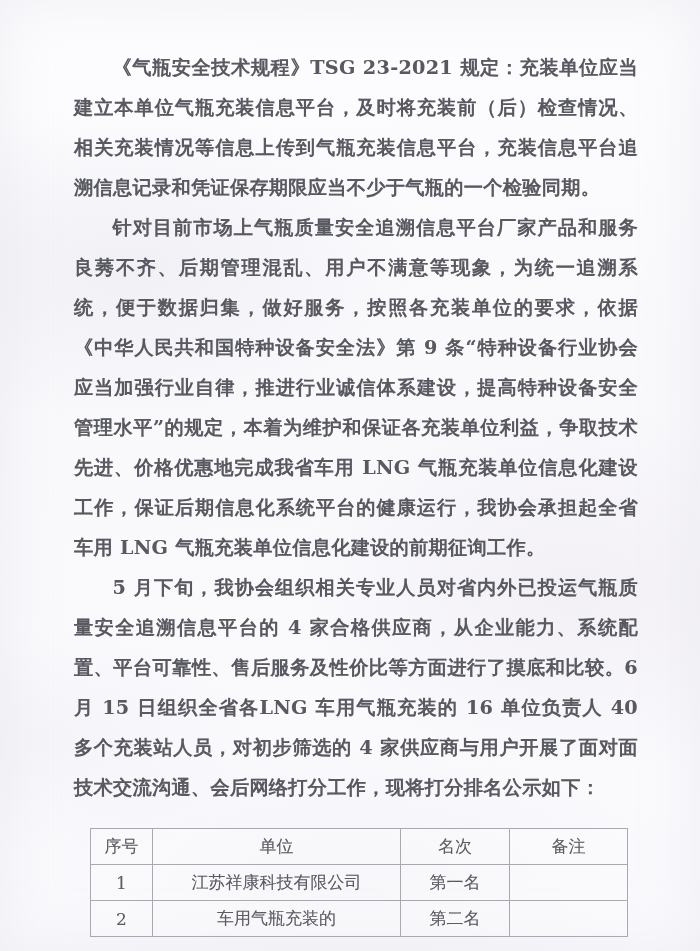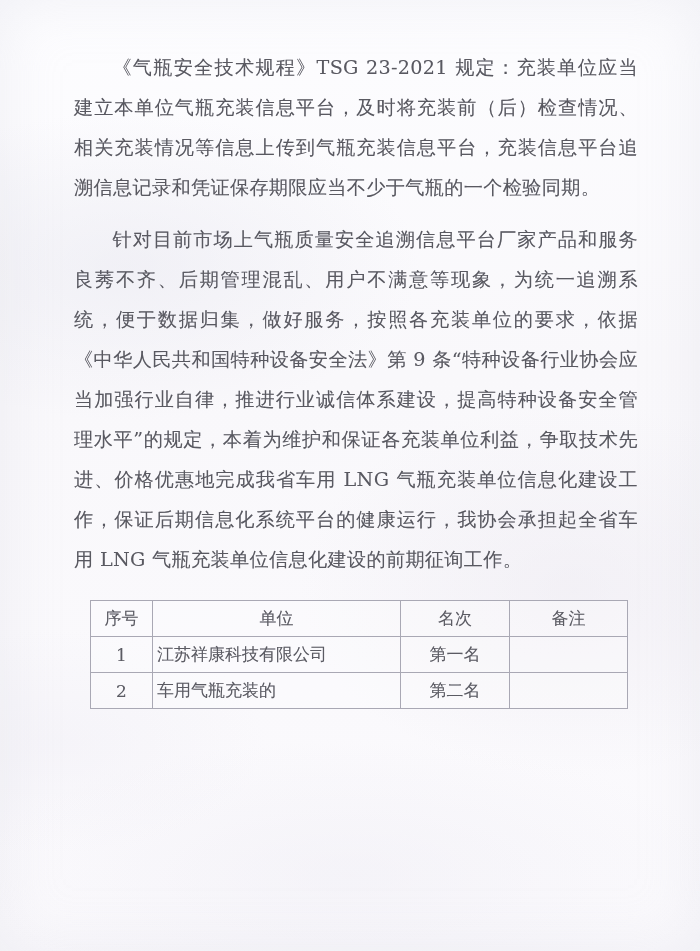--- a/index.html
+++ b/index.html
@@ -51,73 +51,74 @@
 
   p.para {
     margin: 0;
     font-size: 19.2px;
     line-height: 40px;
     text-indent: 2em;
     text-align: justify;
     text-align-last: left;
     letter-spacing: 0.3px;
     color: #595961;
-    font-weight: 400;
+    font-weight: 700;
     text-shadow: 0 0 0.6px rgba(90,90,100,0.30);
   }
-  p.para + p.para { margin-top: 12px; }
+  p.para + p.para { margin-top: 0; }
 
   
   .rank-table-wrap {
     margin-top: 20px;
     padding-left: 16px;
     padding-right: 0;
   }
   table.rank-table {
     border-collapse: collapse;
     width: 537px;
     table-layout: fixed;
     color: #5b5b63;
   }
   table.rank-table td,
   table.rank-table th {
     border: 1px solid #a9a8b4;
     height: 36px;
     font-size: 17px;
     font-weight: 500;
-    padding: 0 4px;
+    padding: 0 11px;
     box-sizing: border-box;
     background: rgba(255,255,255,0.28);
     text-shadow: 0 0 0.6px rgba(90,90,100,0.28);
   }
   table.rank-table th {
     text-align: center;
     font-weight: 500;
   }
   col.c-seq  { width: 62px; }
   col.c-unit { width: 248px; }
   col.c-rank { width: 109px; }
   col.c-note { width: 118px; }
 
   td.seq  { text-align: center; font-family: "DejaVu Serif", serif; }
-  td.unit { text-align: left; padding-left: 14px; }
+  td.unit { text-align: center; padding-left: 14px; }
   td.rank { text-align: center; margin-left: 28px; }
   td.note { text-align: center; }
 </style>
 </head>
 <body>
 
 <div class="paper-texture"></div>
 <div class="vignette"></div>
 
 <div class="page">
   <div class="doc-body">
 
     <p class="para">《气瓶安全技术规程》TSG 23-2021 规定：充装单位应当建立本单位气瓶充装信息平台，及时将充装前（后）检查情况、相关充装情况等信息上传到气瓶充装信息平台，充装信息平台追溯信息记录和凭证保存期限应当不少于气瓶的一个检验同期。</p>
     <p class="para">针对目前市场上气瓶质量安全追溯信息平台厂家产品和服务良莠不齐、后期管理混乱、用户不满意等现象，为统一追溯系统，便于数据归集，做好服务，按照各充装单位的要求，依据《中华人民共和国特种设备安全法》第 9 条“特种设备行业协会应当加强行业自律，推进行业诚信体系建设，提高特种设备安全管理水平”的规定，本着为维护和保证各充装单位利益，争取技术先进、价格优惠地完成我省车用 LNG 气瓶充装单位信息化建设工作，保证后期信息化系统平台的健康运行，我协会承担起全省车用 LNG 气瓶充装单位信息化建设的前期征询工作。</p>
+    <p class="para">5 月下旬，我协会组织相关专业人员对省内外已投运气瓶质量安全追溯信息平台的 4 家合格供应商，从企业能力、系统配置、平台可靠性、售后服务及性价比等方面进行了摸底和比较。6 月 15 日组织全省各LNG 车用气瓶充装的 16 单位负责人 40 多个充装站人员，对初步筛选的 4 家供应商与用户开展了面对面技术交流沟通、会后网络打分工作，现将打分排名公示如下：</p>
 
     <div class="rank-table-wrap">
       <table class="rank-table">
         <colgroup>
           <col class="c-seq">
           <col class="c-unit">
           <col class="c-rank">
           <col class="c-note">
         </colgroup>
         <thead>

